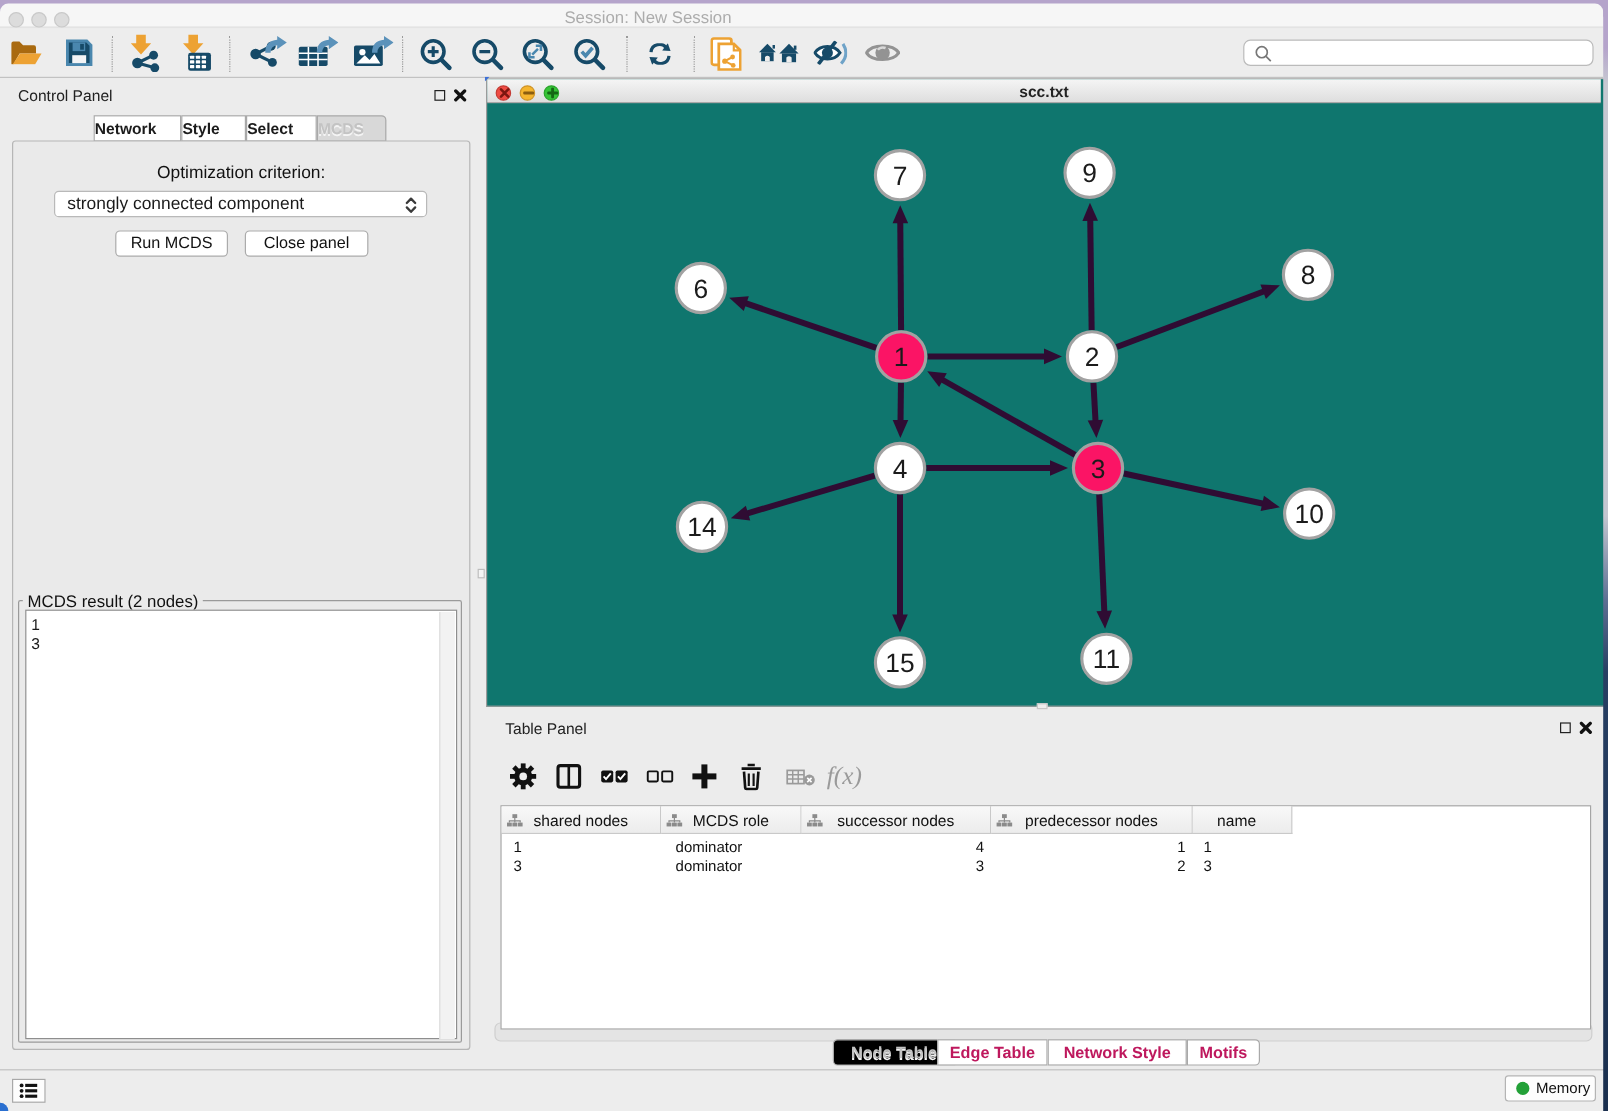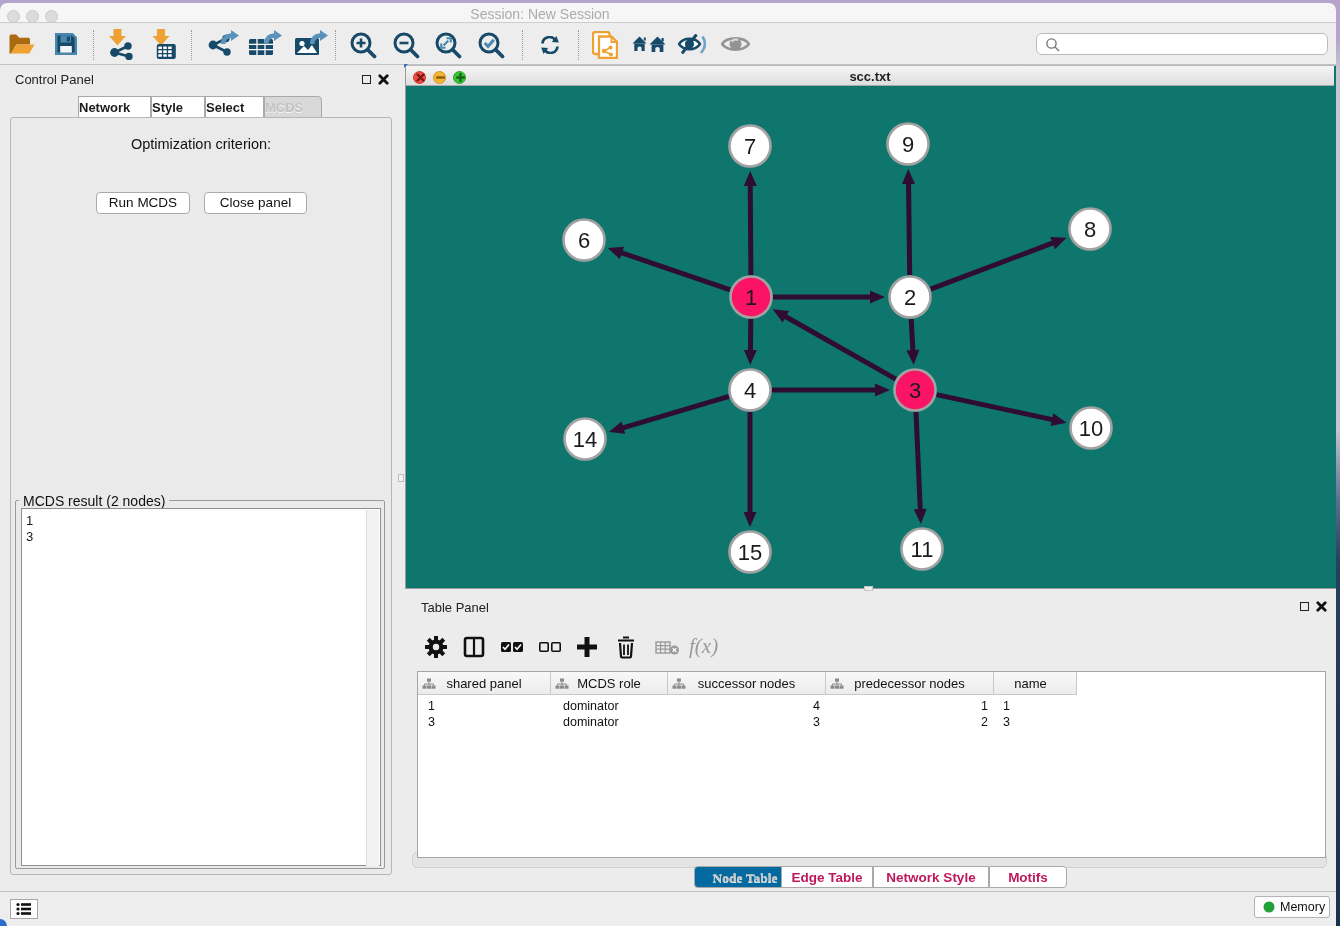--- a/index.html
+++ b/index.html
@@ -191,20 +191,26 @@
 <svg class="abs" style="left:378px;top:74px" width="11" height="11" viewBox="0 0 11 11">
     <path d="M1.8 1.8 L9.2 9.2 M9.2 1.8 L1.8 9.2" stroke="#111" stroke-width="2.8" stroke-linecap="round"></path>
   </svg>
 <div class="abs" id="cpTabs"></div>
 <div class="tab" style="left:78px; top:96px; width:73px;">Network</div>
 <div class="tab" style="left:151px; top:96px; width:54px;">Style</div>
 <div class="tab" style="left:205px; top:96px; width:59px;">Select</div>
 <div class="tab tabSel" style="left:264px; top:96px; width:58px; border-radius:0 4px 0 0;">MCDS</div>
 <div class="abs" id="cpBox">
   <div class="abs" id="optLabel">Optimization criterion:</div>
+  <div class="abs" id="combo">
+    <span style="position:absolute;left:10px;top:2px;font-size:14.5px;">strongly connected component</span>
+    <svg style="position:absolute;right:7px;top:4px" width="11" height="14" viewBox="0 0 11 14">
+        <path d="M2 5.2 L5.5 1.5 L9 5.2 M2 8.8 L5.5 12.5 L9 8.8" fill="none" stroke="#3a3a3a" stroke-width="1.9" stroke-linejoin="round" stroke-linecap="round"></path>
+      </svg>
+  </div>
   <div class="btn" style="left:85px; top:74px; width:94px;">Run MCDS</div>
   <div class="btn" style="left:193px; top:74px; width:103px;">Close panel</div>
   <div class="abs" id="grpBox">
     <div class="abs" id="grpLabel">MCDS result (2 nodes)</div>
     <div class="abs" id="resultArea">1<br>3
       <div class="abs" id="resultScroll"></div>
     </div>
   </div>
 </div>
 
@@ -336,21 +342,21 @@
 <div class="abs" style="left:412px;top:852px;width:915px;height:16px;background:#e4e4e4;border:1px solid #cfcfcf;border-radius:5px;"></div>
 <div class="abs" id="tableArea">
   <div class="th" style="left:0; width:133px;">
       <svg class="treeic" width="14" height="12" viewBox="0 0 14 12" style="position:absolute;left:4px;top:6px">
         <rect x="5" y="0.5" width="4" height="3.2" fill="#8b8b8b"></rect>
         <rect x="0.5" y="7.5" width="4" height="3.2" fill="#8b8b8b"></rect>
         <rect x="5" y="7.5" width="4" height="3.2" fill="#8b8b8b"></rect>
         <rect x="9.5" y="7.5" width="4" height="3.2" fill="#8b8b8b"></rect>
         <path d="M7 3.7 V6 M2.5 7.5 V6 H11.5 V7.5 M7 6 V7.5" stroke="#8b8b8b" stroke-width="1" fill="none"></path>
       </svg>
-      <span class="lbl">shared panel</span>
+      <span class="lbl">shared nodes</span>
     </div>
   <div class="th" style="left:133px; width:117px;">
       <svg class="treeic" width="14" height="12" viewBox="0 0 14 12" style="position:absolute;left:4px;top:6px">
         <rect x="5" y="0.5" width="4" height="3.2" fill="#8b8b8b"></rect>
         <rect x="0.5" y="7.5" width="4" height="3.2" fill="#8b8b8b"></rect>
         <rect x="5" y="7.5" width="4" height="3.2" fill="#8b8b8b"></rect>
         <rect x="9.5" y="7.5" width="4" height="3.2" fill="#8b8b8b"></rect>
         <path d="M7 3.7 V6 M2.5 7.5 V6 H11.5 V7.5 M7 6 V7.5" stroke="#8b8b8b" stroke-width="1" fill="none"></path>
       </svg>
       <span class="lbl">MCDS role</span>
@@ -382,24 +388,24 @@
   <div class="cell" style="left:10px; top:43px;">3</div>
   <div class="cell" style="left:145px; top:27px;">dominator</div>
   <div class="cell" style="left:145px; top:43px;">dominator</div>
   <div class="cell" style="left:250px; width:152px; top:27px; text-align:right;">4</div>
   <div class="cell" style="left:250px; width:152px; top:43px; text-align:right;">3</div>
   <div class="cell" style="left:408px; width:162px; top:27px; text-align:right;">1</div>
   <div class="cell" style="left:408px; width:162px; top:43px; text-align:right;">2</div>
   <div class="cell" style="left:585px; top:27px;">1</div>
   <div class="cell" style="left:585px; top:43px;">3</div>
 </div>
-<div class="btab tabSel" style="left:694px; width:102px; border-radius:4px 0 0 4px; background:#0369a1; color:#c3c3c3; text-shadow:0 1px 0 #f4f4f4;font-family:Liberation Serif, serif;">Node Table</div>
+<div class="btab tabSel" style="left:694px; width:102px; border-radius:4px 0 0 4px; background:#000000; color:#c3c3c3; text-shadow:0 1px 0 #f4f4f4;">Node Table</div>
 <div class="btab" style="left:781px; width:92px;">Edge Table</div>
 <div class="btab" style="left:873px; width:116px;">Network Style</div>
-<div class="btab" style="left:989px; width:78px; border-radius:0 4px 4px 0;">Motifs</div>
+<div class="btab" style="left:989px; width:61px; border-radius:0 4px 4px 0;">Motifs</div>
 
 <div class="abs" id="statusbar"></div>
 <div class="abs" id="listBtn">
   <svg width="26" height="18" viewBox="0 0 26 18" style="position:absolute;left:0;top:0">
     <circle cx="7" cy="4.5" r="1.6" fill="#111"></circle>
       <rect x="10" y="3.2" width="10" height="2.6" fill="#111"></rect>
     <circle cx="7" cy="9" r="1.6" fill="#111"></circle>
       <rect x="10" y="7.7" width="10" height="2.6" fill="#111"></rect>
     <circle cx="7" cy="13.5" r="1.6" fill="#111"></circle>
       <rect x="10" y="12.2" width="10" height="2.6" fill="#111"></rect>

